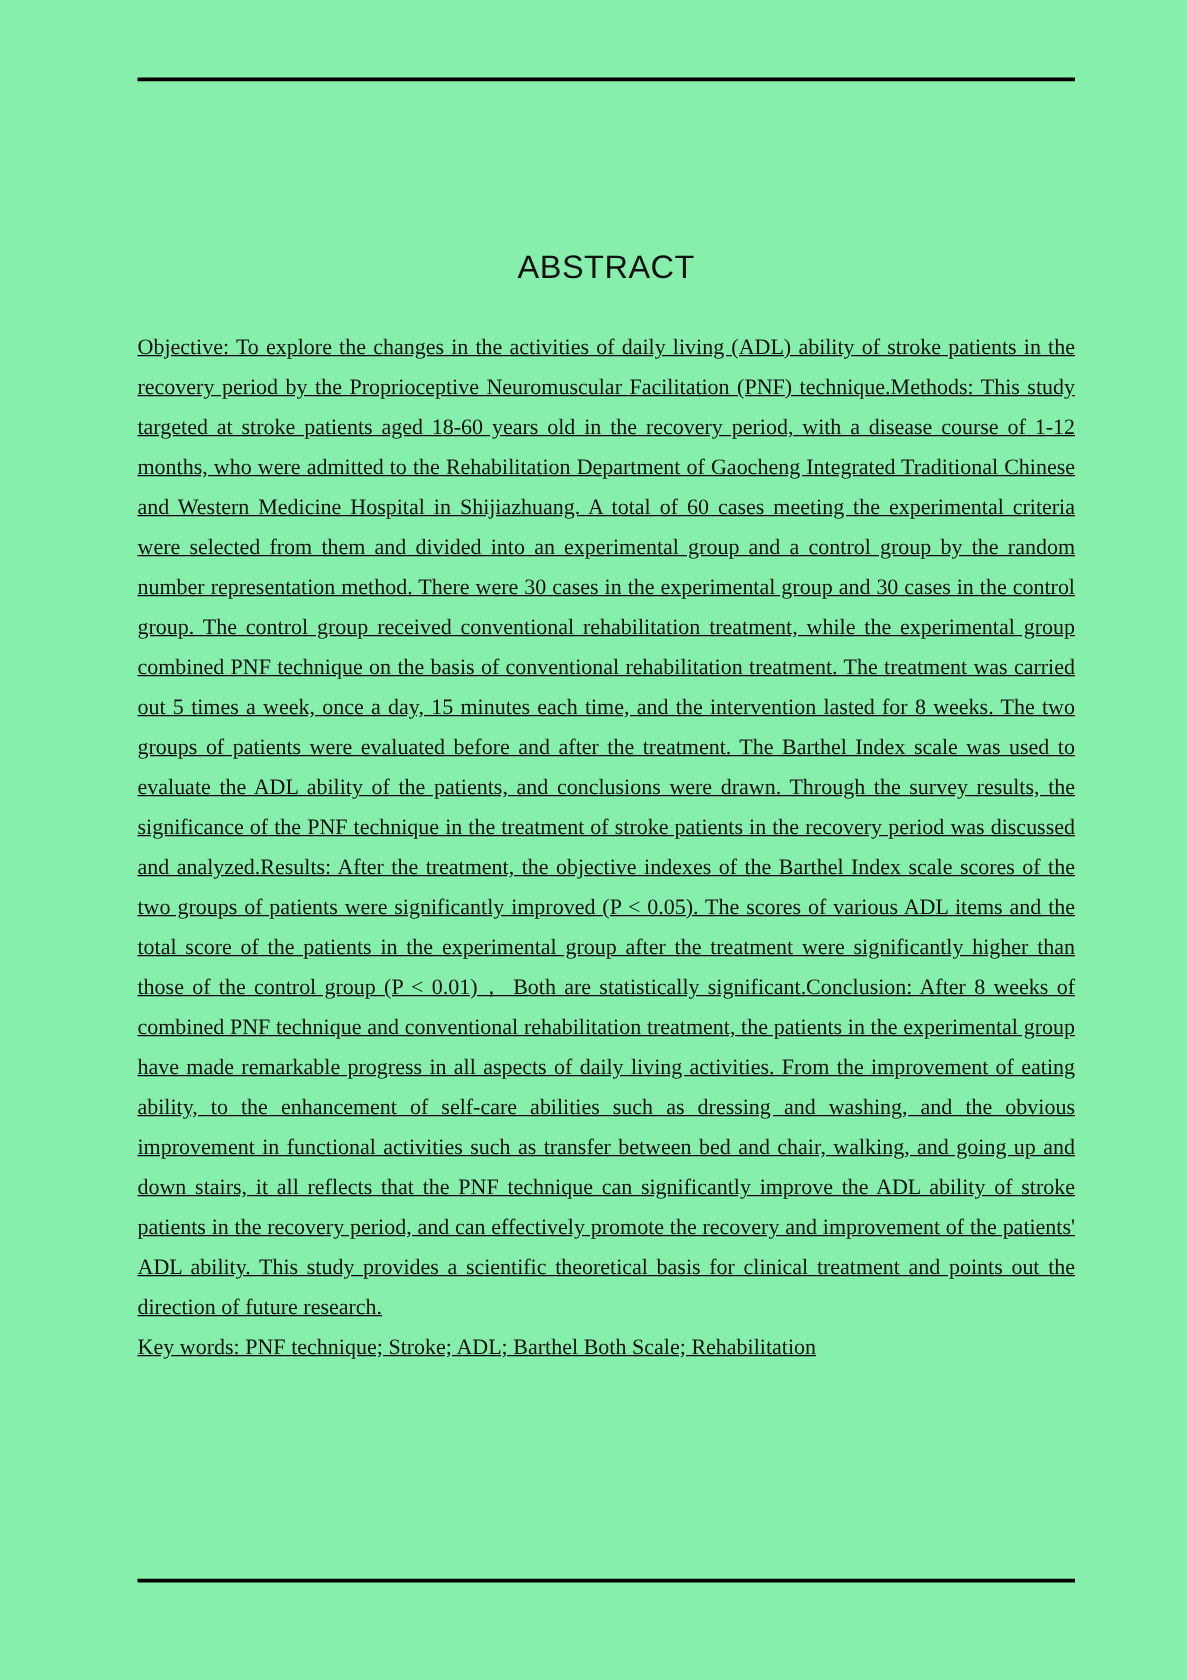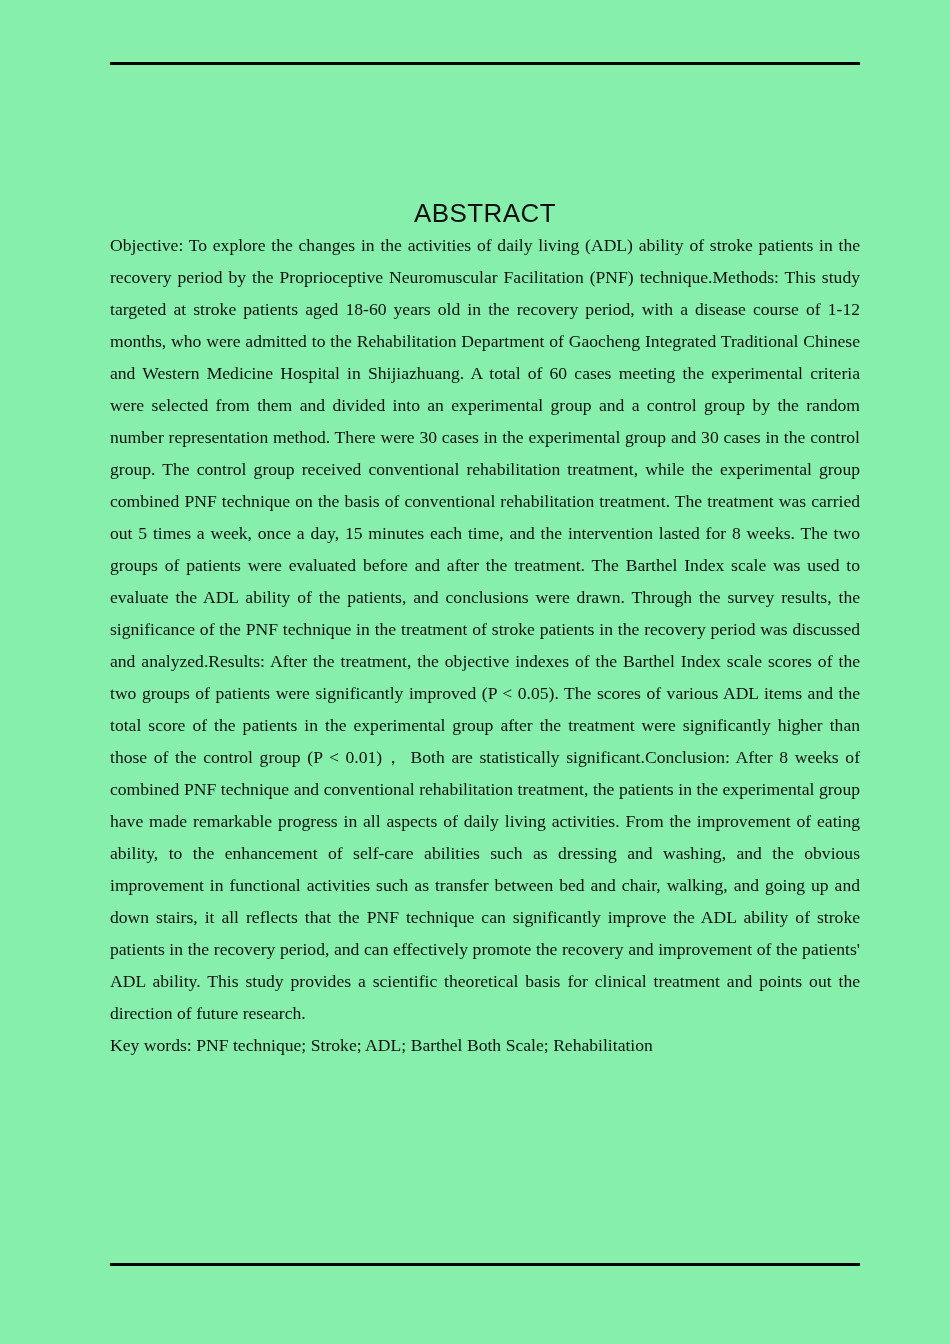--- a/index.html
+++ b/index.html
@@ -51,20 +51,22 @@
     font-weight: 400;
     letter-spacing: 0.4px;
     text-align: center;
     margin: 0;
     padding-top: 131px;
     line-height: 32px;
     color: #111111;
   }
 
   .body-block {
+    margin-top: 32px;
+    text-decoration: underline;
   }
 
   p.para {
     margin: 0;
     font-size: 17.6px;
     line-height: 32px;
     text-align: justify;
     text-justify: inter-word;
     color: #101010;
     word-spacing: 0.1px;

